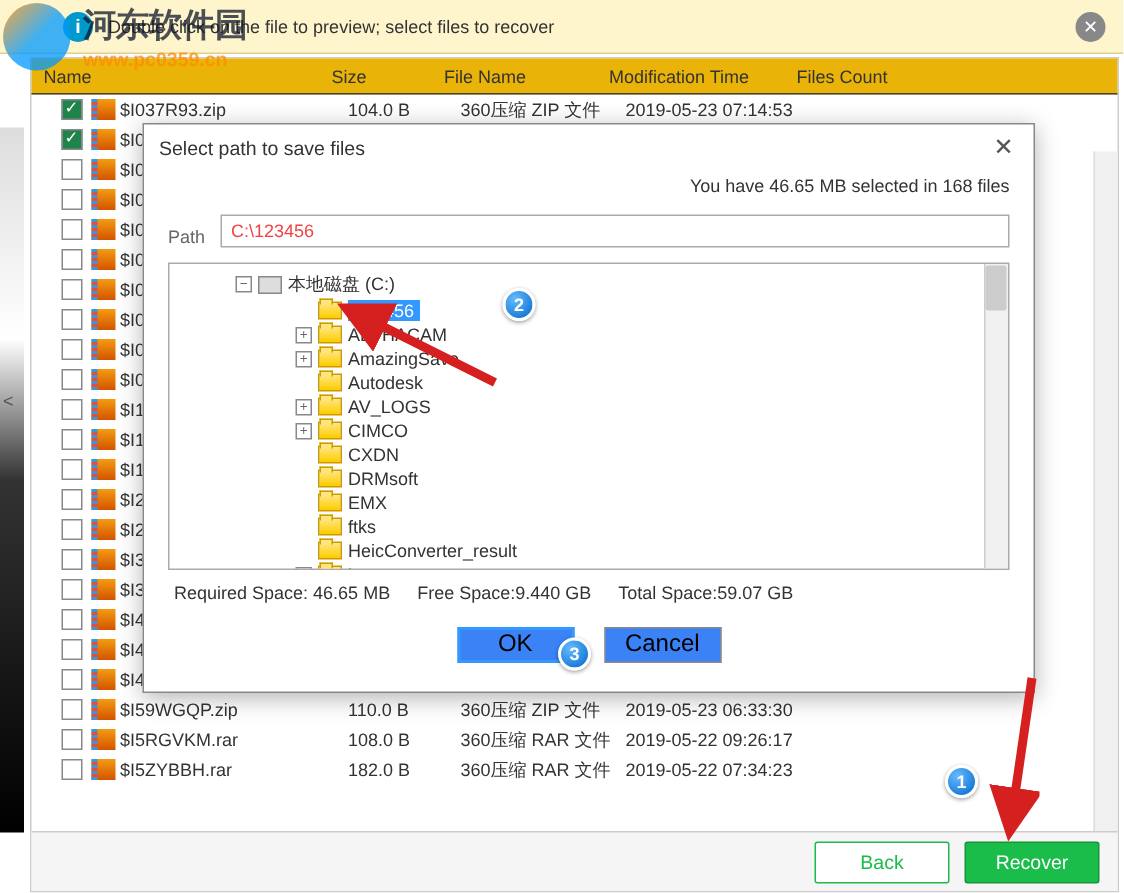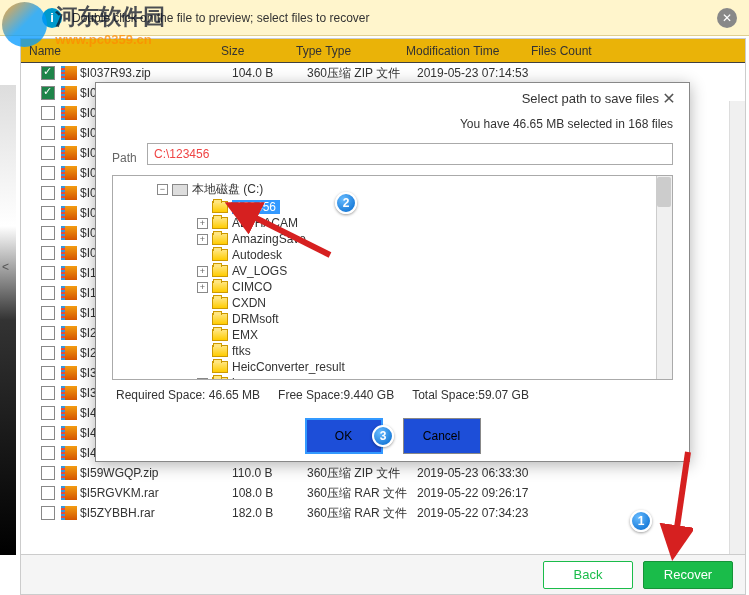--- a/index.html
+++ b/index.html
@@ -32,21 +32,21 @@
     .file-row { display: flex; height: 20px; align-items: center; font-size: 12px; color: #333; }
     .file-chk { width: 14px; height: 14px; margin: 0 3px 0 20px; border: 1px solid #888; background: #fff; position: relative; }
     .file-chk.checked { background: #1e8449; }
     .file-chk.checked::after { content: "✓"; color: #fff; position: absolute; left: 1px; top: -2px; font-size: 11px; }
     .file-icon { width: 16px; height: 14px; margin: 0 3px; display: inline-flex; }
     .icon-zip { background: linear-gradient(#f39c12 0%, #d35400 100%); position: relative; }
     .icon-zip::before { content: ""; position: absolute; left: 0; top: 0; width: 4px; height: 14px; background: repeating-linear-gradient(#3498db 0 2px, #e74c3c 2px 4px); }
     .file-name { width: 152px; overflow: hidden; }
     
     .dialog { position: absolute; top: 82px; left: 95px; width: 595px; height: 380px; background: #fff; border: 1px solid #888; box-shadow: 0 3px 15px rgba(0,0,0,0.3); z-index: 50; }
-    .dialog-title-bar { height: 30px; display: flex; align-items: center; padding: 0 10px; justify-content: flex-end; }
+    .dialog-title-bar { height: 30px; display: flex; align-items: center; padding: 0 10px; justify-content: space-between; }
     .dialog-title { font-size: 13px; color: #333; }
     .dialog-close { font-size: 16px; color: #555; cursor: pointer; width: 20px; text-align: center; }
     .dialog-body { padding: 4px 16px; }
     .selected-info { color: #333; font-size: 12px; margin-bottom: 12px; text-align: right; }
     .path-row { display: flex; align-items: flex-end; margin-bottom: 10px; }
     .path-label { width: 35px; color: #666; font-size: 12px; }
     .path-input { flex: 1; height: 22px; border: 1px solid #aaa; padding: 0 6px; font-size: 12px; color: #ef4444; }
     
     .tree-box { border: 1px solid #aaa; height: 205px; padding: 4px; overflow: hidden; position: relative; }
     .tree-scroll { position: absolute; right: 0; top: 0; bottom: 0; width: 16px; background: #f0f0f0; border-left: 1px solid #ccc; }
@@ -60,21 +60,21 @@
     .tree-spacer { width: 15px; display: inline-block; }
     .folder-icon { width: 16px; height: 12px; background: linear-gradient(#ffe680, #ffcc00); border: 1px solid #cc9900; margin-right: 4px; position: relative; }
     .folder-icon::before { content: ""; position: absolute; top: -3px; left: 0; width: 7px; height: 3px; background: #ffe680; border: 1px solid #cc9900; border-bottom: none; }
     .drive-icon { width: 16px; height: 12px; background: #ddd; border: 1px solid #888; margin-right: 4px; }
     .tree-label { }
     .tree-label.selected { background: #3399ff; color: #fff; padding: 0 4px; }
     
     .space-row { display: flex; gap: 18px; padding: 8px 4px; font-size: 12px; color: #333; }
     
     .dialog-buttons { display: flex; justify-content: center; gap: 20px; padding: 8px 0; align-items: center; }
-    .dlg-btn { width: 78px; height: 36px; border: 1px solid #888; background: #1d4ed8; font-size: 12px; cursor: pointer; }
+    .dlg-btn { width: 78px; height: 24px; border: 1px solid #888; background: #3b82f6; font-size: 16px; cursor: pointer; }
     .dlg-btn.ok { border: 2px solid #3399ff; }
     
     .footer { position: absolute; bottom: 0; left: 0; right: 0; height: 40px; background: #f5f5f5; border-top: 1px solid #ccc; display: flex; justify-content: flex-end; align-items: center; padding-right: 12px; gap: 10px; }
     .ft-btn { width: 90px; height: 28px; font-size: 13px; border-radius: 2px; cursor: pointer; }
     .ft-back { background: #fff; border: 1px solid #1abc4a; color: #1abc4a; }
     .ft-recover { background: #1abc4a; border: 1px solid #159438; color: #fff; }
     
     .badge { position: absolute; width: 22px; height: 22px; border-radius: 50%; background: radial-gradient(circle at 35% 30%, #66bbff, #0066cc); border: 2px solid #fff; color: #fff; font-size: 12px; font-weight: bold; display: flex; align-items: center; justify-content: center; z-index: 200; box-shadow: 0 1px 3px rgba(0,0,0,0.4); }
     
     .arrow-red { position: absolute; z-index: 180; pointer-events: none; }
@@ -98,21 +98,21 @@
   <div class="top-close">✕</div>
 </div>
 
 <div class="left-strip"></div>
 <div class="left-arrow">&lt;</div>
 
 <div class="main-area">
   <div class="list-header">
     <div class="col-name">Name</div>
     <div class="col-size">Size</div>
-    <div class="col-type">Type Type</div>
+    <div class="col-type">File Name</div>
     <div class="col-mod">Modification Time</div>
     <div class="col-count">Files Count</div>
   </div>
   <div class="file-list" id="file-list">
       <div class="file-row">
         <span class="file-chk checked"></span>
         <span class="file-icon icon-zip"></span>
         <span class="file-name">$I037R93.zip</span>
         <span class="col-size">104.0 B</span>
         <span class="col-type">360压缩 ZIP 文件</span>

